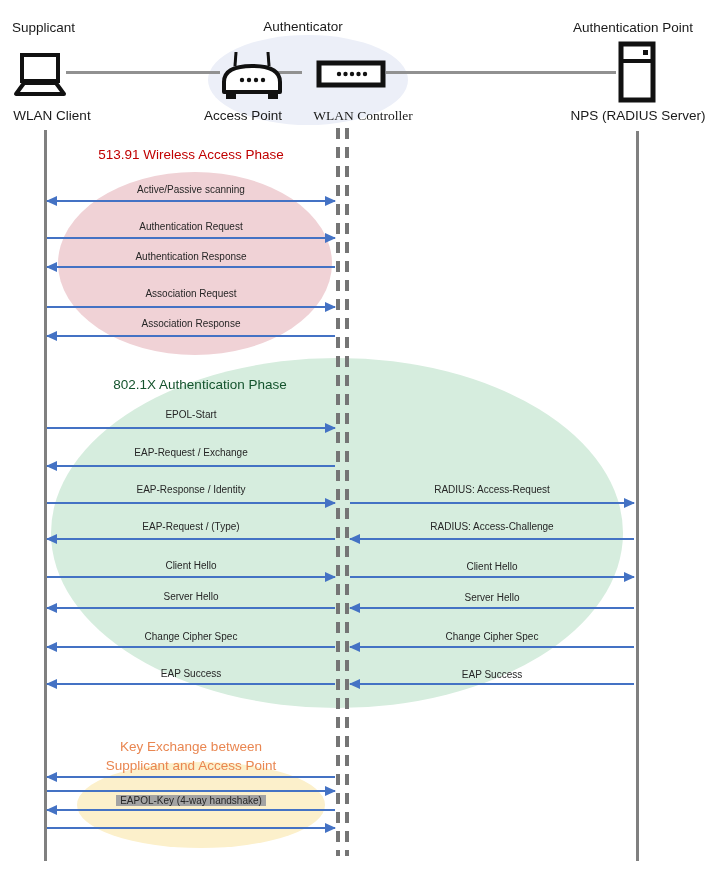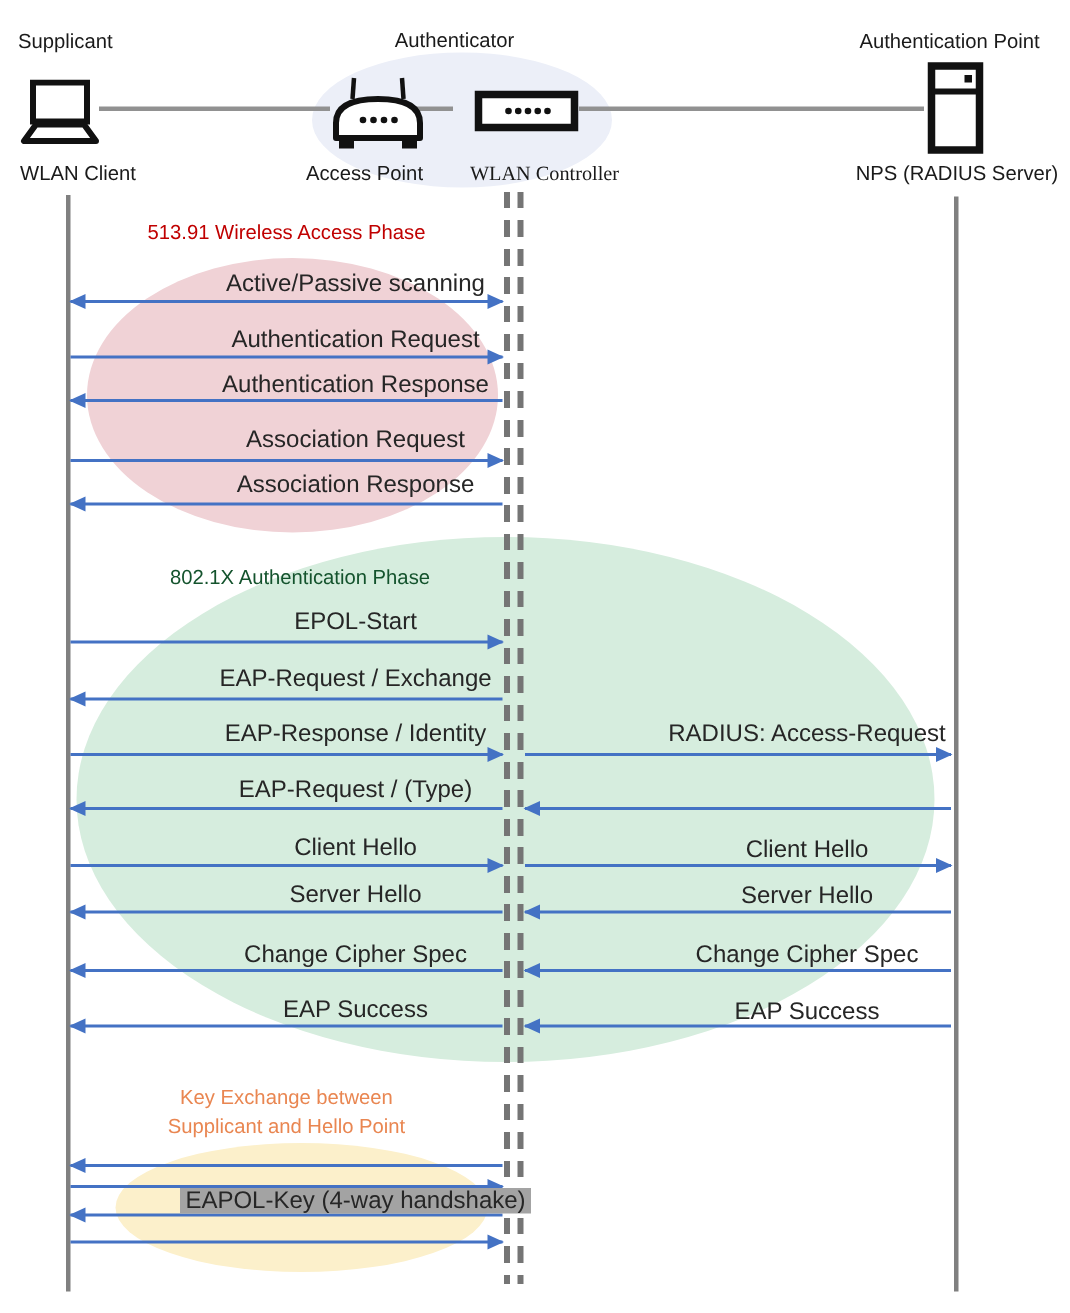--- a/index.html
+++ b/index.html
@@ -19,21 +19,21 @@
     background:repeating-linear-gradient(to bottom,#757575 0 11px,transparent 11px 19px);}
   
   .conn{position:absolute;height:3px;background:#919191;z-index:2;}
   
   .arrow{position:absolute;height:2px;background:#4472C4;z-index:4;}
   .arrow.l::before{content:"";position:absolute;left:-1px;top:-4px;width:0;height:0;
     border-style:solid;border-width:5px 11px 5px 0;border-color:transparent #4472C4 transparent transparent;}
   .arrow.r::after{content:"";position:absolute;right:-1px;top:-4px;width:0;height:0;
     border-style:solid;border-width:5px 0 5px 11px;border-color:transparent transparent transparent #4472C4;}
   
-  .lbl{position:absolute;font-size:16px;line-height:16px;color:#262626;text-align:center;z-index:5;white-space:nowrap;margin-left:46px;}
+  .lbl{position:absolute;font-size:10px;line-height:16px;color:#262626;text-align:center;z-index:5;white-space:nowrap;}
   .lbl.colL{left:47px;width:288px;}
   .lbl.colR{left:350px;width:284px;}
   .lbl.whitebg span{background:#a3a3a3;padding:0 4px;}
   .hdr{position:absolute;font-size:13.5px;color:#1a1a1a;z-index:5;white-space:nowrap;}
   .hdr.center{text-align:center;}
   .phase{position:absolute;font-size:13.5px;text-align:center;z-index:5;white-space:nowrap;}
   .phase.red{color:#C00000;}
   .phase.green{color:#14532d;}
   .phase.orange{color:#E98651;line-height:19px;}
   .icon{position:absolute;z-index:3;}
@@ -91,22 +91,22 @@
   <div class="hdr center" style="left:558px;top:108px;width:160px;">NPS (RADIUS Server)</div>
 
   <div class="lifeline" style="left:44px;top:130px;height:731px;"></div>
   <div class="dashline" style="left:336px;top:128px;height:728px;"></div>
   <div class="dashline" style="left:345px;top:128px;height:728px;"></div>
   <div class="lifeline" style="left:636px;top:131px;height:730px;"></div>
 
   <div class="phase red" style="left:47px;top:147px;width:288px;">513.91 Wireless Access Phase</div>
   <div class="phase green" style="left:47px;top:377px;width:306px;">802.1X Authentication Phase</div>
   <div class="phase orange" style="left:47px;top:722px;width:288px;">
-    <span style="display:block;">Key Exchange between</span>
-    <span style="display:block;">Supplicant and Hello Point</span>
+    <span style="display:block;margin-top:15px;">Key Exchange between</span>
+    <span style="display:block;">Supplicant and Access Point</span>
   </div>
 
   <div class="lbl colL" style="top:182px;">Active/Passive scanning</div>
   <div class="arrow l r" style="left:47px;top:200px;width:288px;"></div>
 
   <div class="lbl colL" style="top:219px;">Authentication Request</div>
   <div class="arrow r" style="left:47px;top:237px;width:288px;"></div>
 
   <div class="lbl colL" style="top:249px;">Authentication Response</div>
   <div class="arrow l" style="left:47px;top:266px;width:288px;"></div>
@@ -143,20 +143,21 @@
 
   <div class="arrow l" style="left:47px;top:776px;width:288px;"></div>
   <div class="arrow r" style="left:47px;top:790px;width:288px;"></div>
   <div class="lbl colL whitebg" style="top:793px;"><span>EAPOL-Key (4-way handshake)</span></div>
   <div class="arrow l" style="left:47px;top:809px;width:288px;"></div>
   <div class="arrow r" style="left:47px;top:827px;width:288px;"></div>
 
   <div class="lbl colR" style="top:482px;">RADIUS: Access-Request</div>
   <div class="arrow r" style="left:350px;top:502px;width:284px;"></div>
 
+  <div class="lbl colR" style="top:519px;">RADIUS: Access-Challenge</div>
   <div class="arrow l" style="left:350px;top:538px;width:284px;"></div>
 
   <div class="lbl colR" style="top:559px;">Client Hello</div>
   <div class="arrow r" style="left:350px;top:576px;width:284px;"></div>
 
   <div class="lbl colR" style="top:590px;">Server Hello</div>
   <div class="arrow l" style="left:350px;top:607px;width:284px;"></div>
 
   <div class="lbl colR" style="top:629px;">Change Cipher Spec</div>
   <div class="arrow l" style="left:350px;top:646px;width:284px;"></div>

